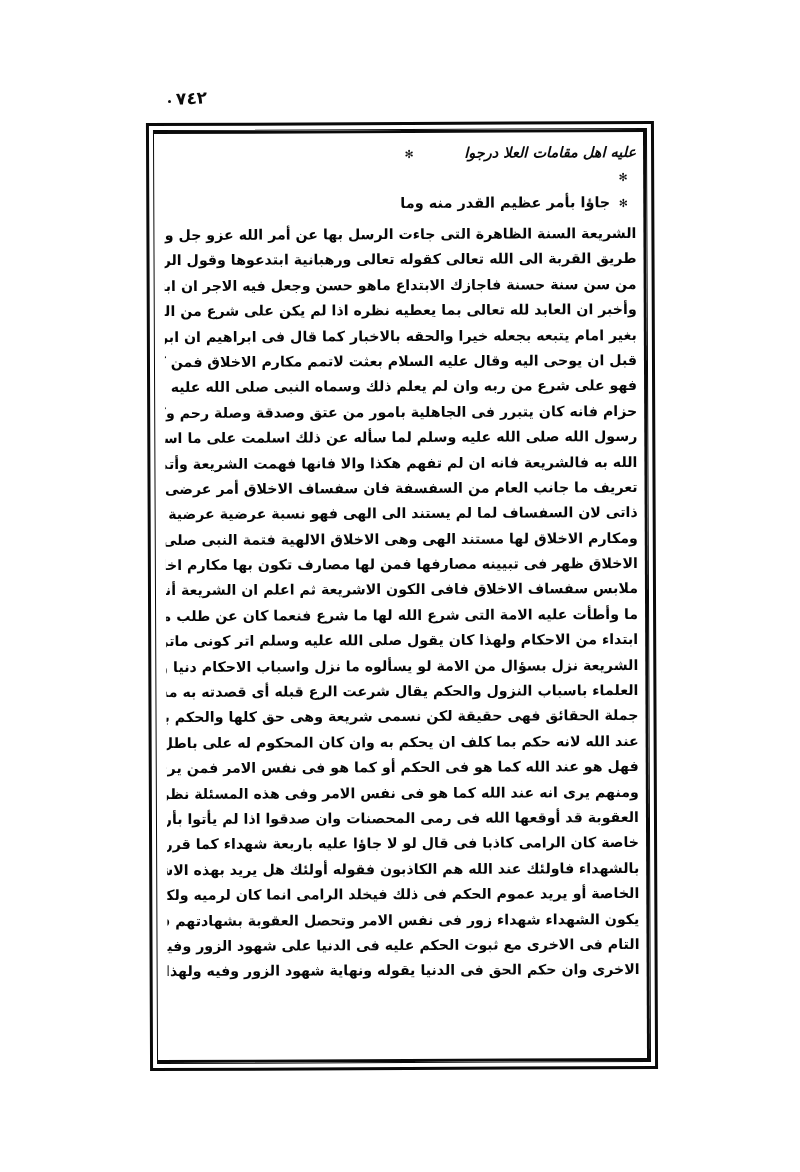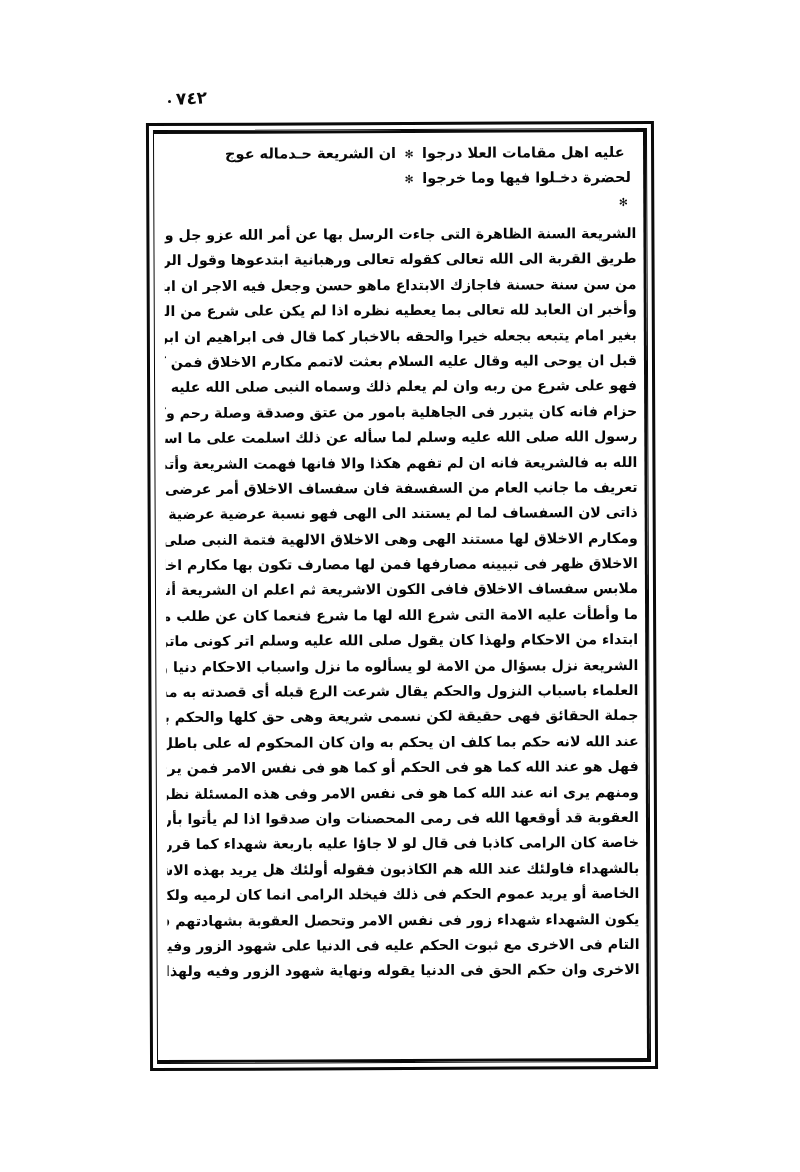--- a/index.html
+++ b/index.html
@@ -116,21 +116,21 @@
     font-family: "DejaVu Sans", "Liberation Sans", sans-serif;
     white-space: nowrap;
     overflow: hidden;
   }
   .hemistich {
     flex: 0 0 auto;
     letter-spacing: -0.6px;
     font-weight: 600;
   }
   .hemistich.first { width: 208px; text-align: right; padding-left: 4px; }
-  .hemistich.second { width: 214px; text-align: left; }
+  .hemistich.second { width: 214px; text-align: right; font-style: italic; }
   .verse-sep {
     flex: 0 0 auto;
     width: 26px;
     text-align: center;
     font-size: 11px;
     color: #080808;
   }
 
   
   .prose {
@@ -180,30 +180,29 @@
       <span class="margin-speck"></span>
       <span class="margin-speck two"></span>
 
       <div class="content">
 
         <div class="verse-block">
 
           <div class="verse-line">
             <span class="hemistich second">عليه اهل مقامات العلا درجوا</span>
             <span class="verse-sep">✻</span>
-            <span class="hemistich first">ان الشريعة حـدماله عوج</span>
           </div>
 
           <div class="verse-line">
-            <span class="hemistich second">لحضرة دخـلوا فيها وما خرجوا</span>
             <span class="verse-sep">✻</span>
           </div>
 
           <div class="verse-line">
             <span class="verse-sep">✻</span>
+            <span class="hemistich first">جاؤا بأمر عظيم القدر منه وما</span>
           </div>
 
         </div>
 
         <div class="prose">
           <div class="prose-line">الشريعة السنة الظاهرة التى جاءت الرسل بها عن أمر الله عزو جل والسنة التى ابتدعت على</div>
           <div class="prose-line">طريق القربة الى الله تعالى كقوله تعالى ورهبانية ابتدعوها وقول الرسول صلى الله عليه وسلم</div>
           <div class="prose-line">من سن سنة حسنة فاجازك الابتداع ماهو حسن وجعل فيه الاجر ان ابتدعه وان عمل به</div>
           <div class="prose-line">وأخبر ان العابد لله تعالى بما يعطيه نظره اذا لم يكن على شرع من الله معين انه يحشر أمة وحده</div>
           <div class="prose-line">بغير امام يتبعه بجعله خيرا والحقه بالاخبار كما قال فى ابراهيم ان ابراهيم كان أمة قانتا قه وذلك</div>

